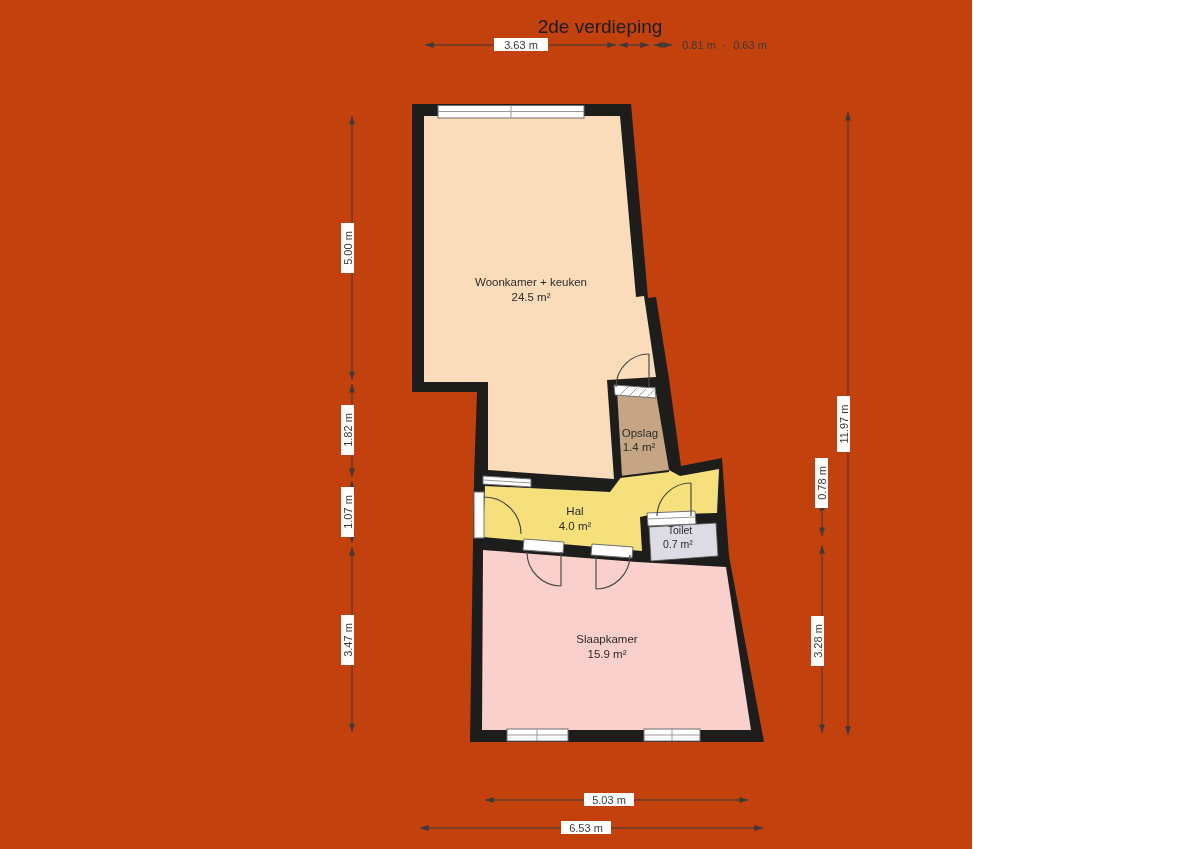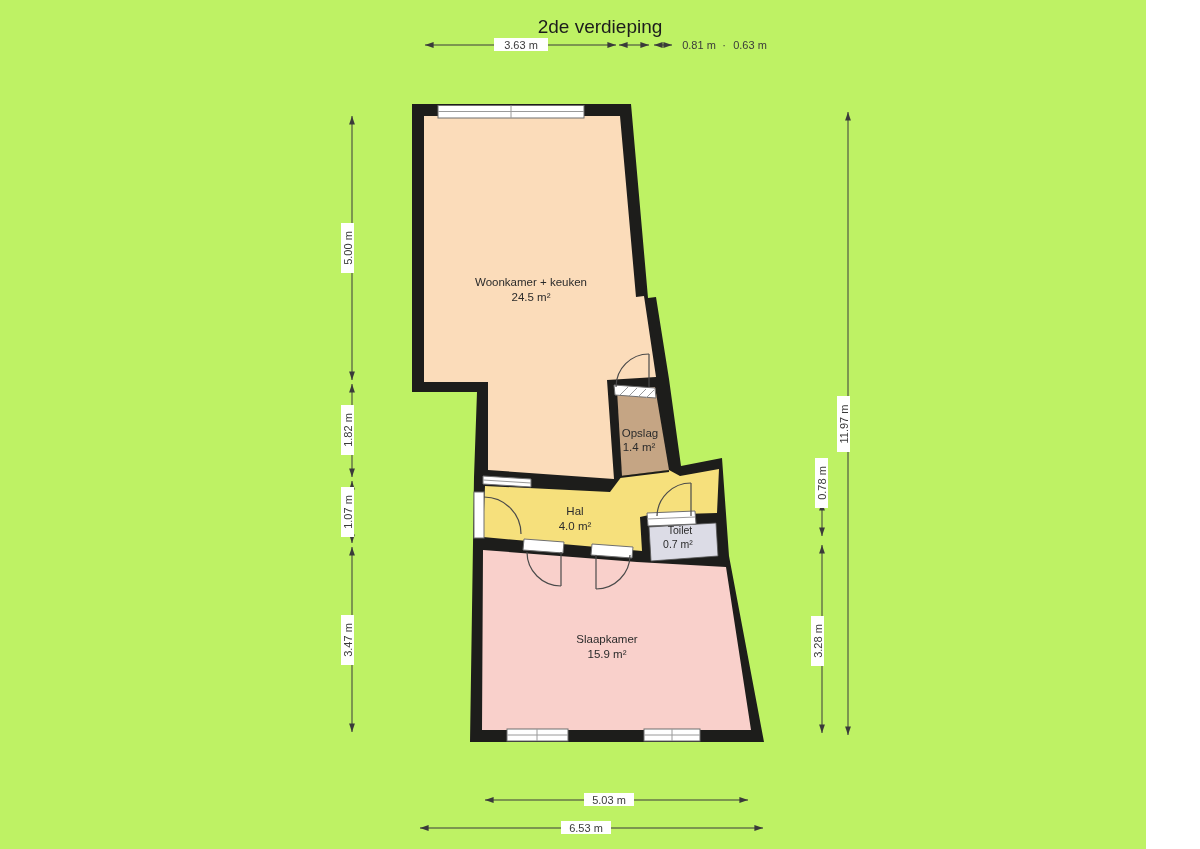--- a/index.html
+++ b/index.html
@@ -1,16 +1,16 @@
 <!DOCTYPE html>
 <html><head>
 <meta charset="utf-8">
 <style>
   html,body{margin:0;padding:0;background:#ffffff;}
-  .stage{position:relative;width:1146px;height:849px;background:#bef264;overflow:hidden;}
+  .stage{position:relative;width:972px;height:849px;background:#c2410c;overflow:hidden;}
   svg{display:block;}
   .title-text{font:19px "Liberation Sans",sans-serif;fill:#1c1c1c;text-anchor:middle;}
   .dim-label{font:11px "Liberation Sans",sans-serif;fill:#3a3a3a;text-anchor:middle;}
   .room-name{font:11.5px "Liberation Sans",sans-serif;fill:#2b2b2b;text-anchor:middle;}
   .room-name-sm{font:10.5px "Liberation Sans",sans-serif;fill:#2b2b2b;text-anchor:middle;}
   .dim-line{stroke:#3a3a3a;stroke-width:1;fill:none;}
   .win{fill:#ffffff;stroke:#6f6f6f;stroke-width:1;}
   .win-line{stroke:#9a9a9a;stroke-width:1;fill:none;}
   .door-arc{stroke:#4a4a4a;stroke-width:1.2;fill:none;}
 </style>

